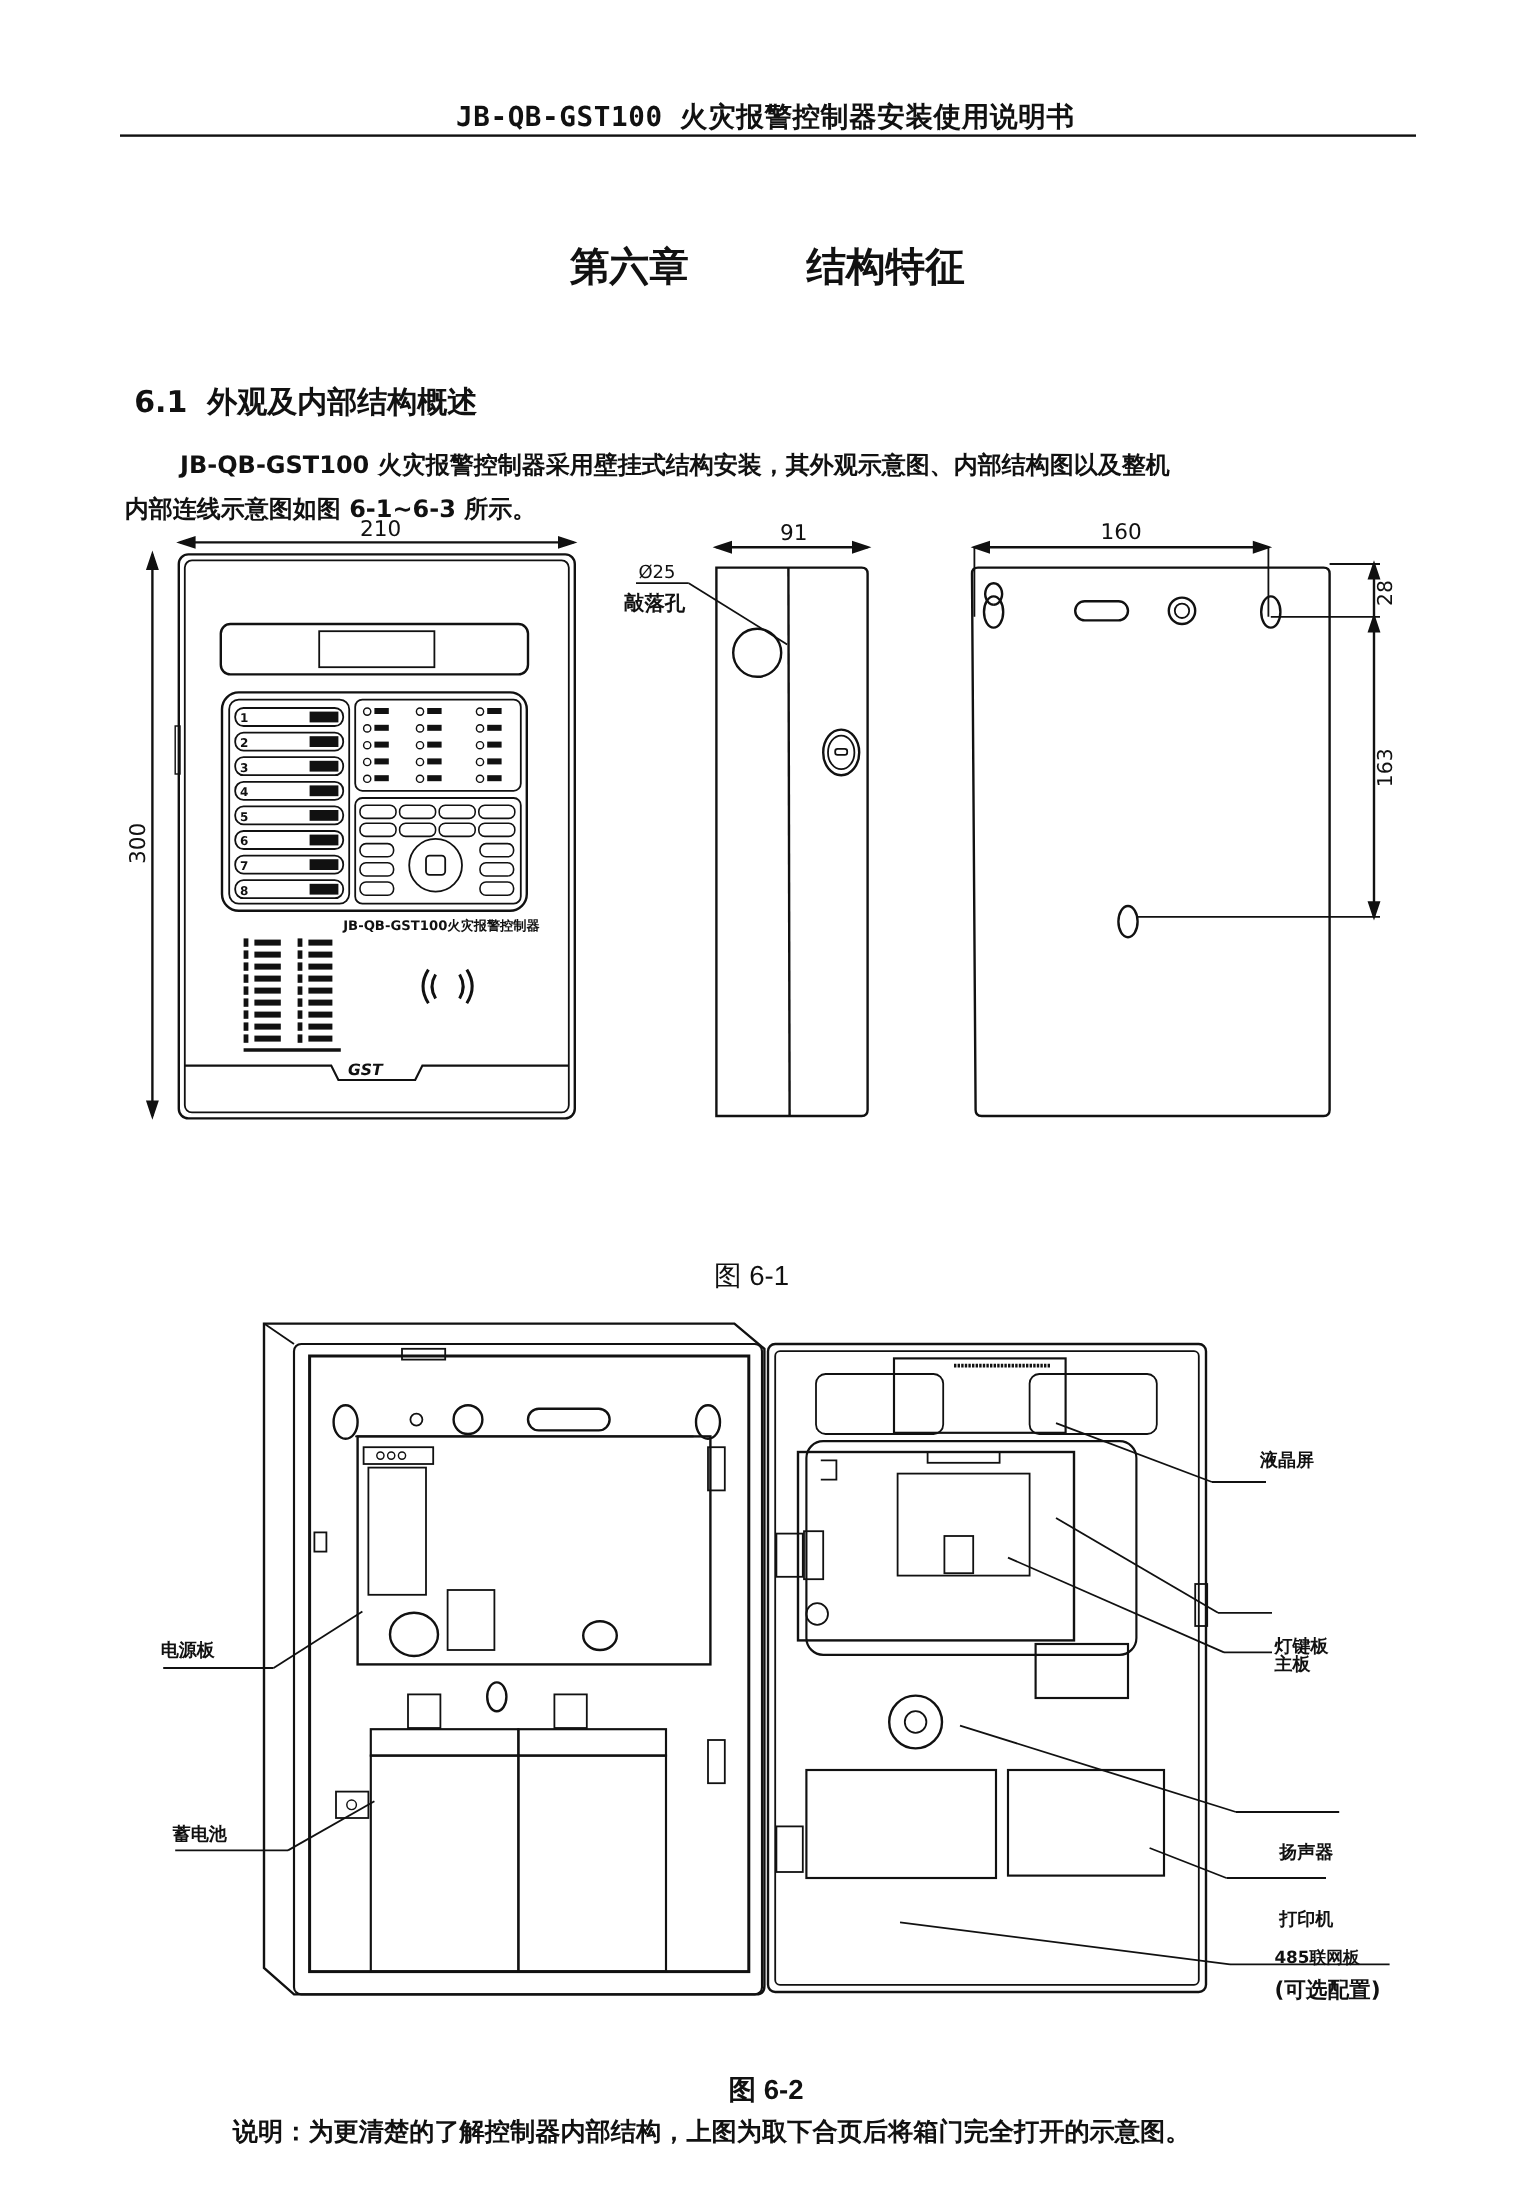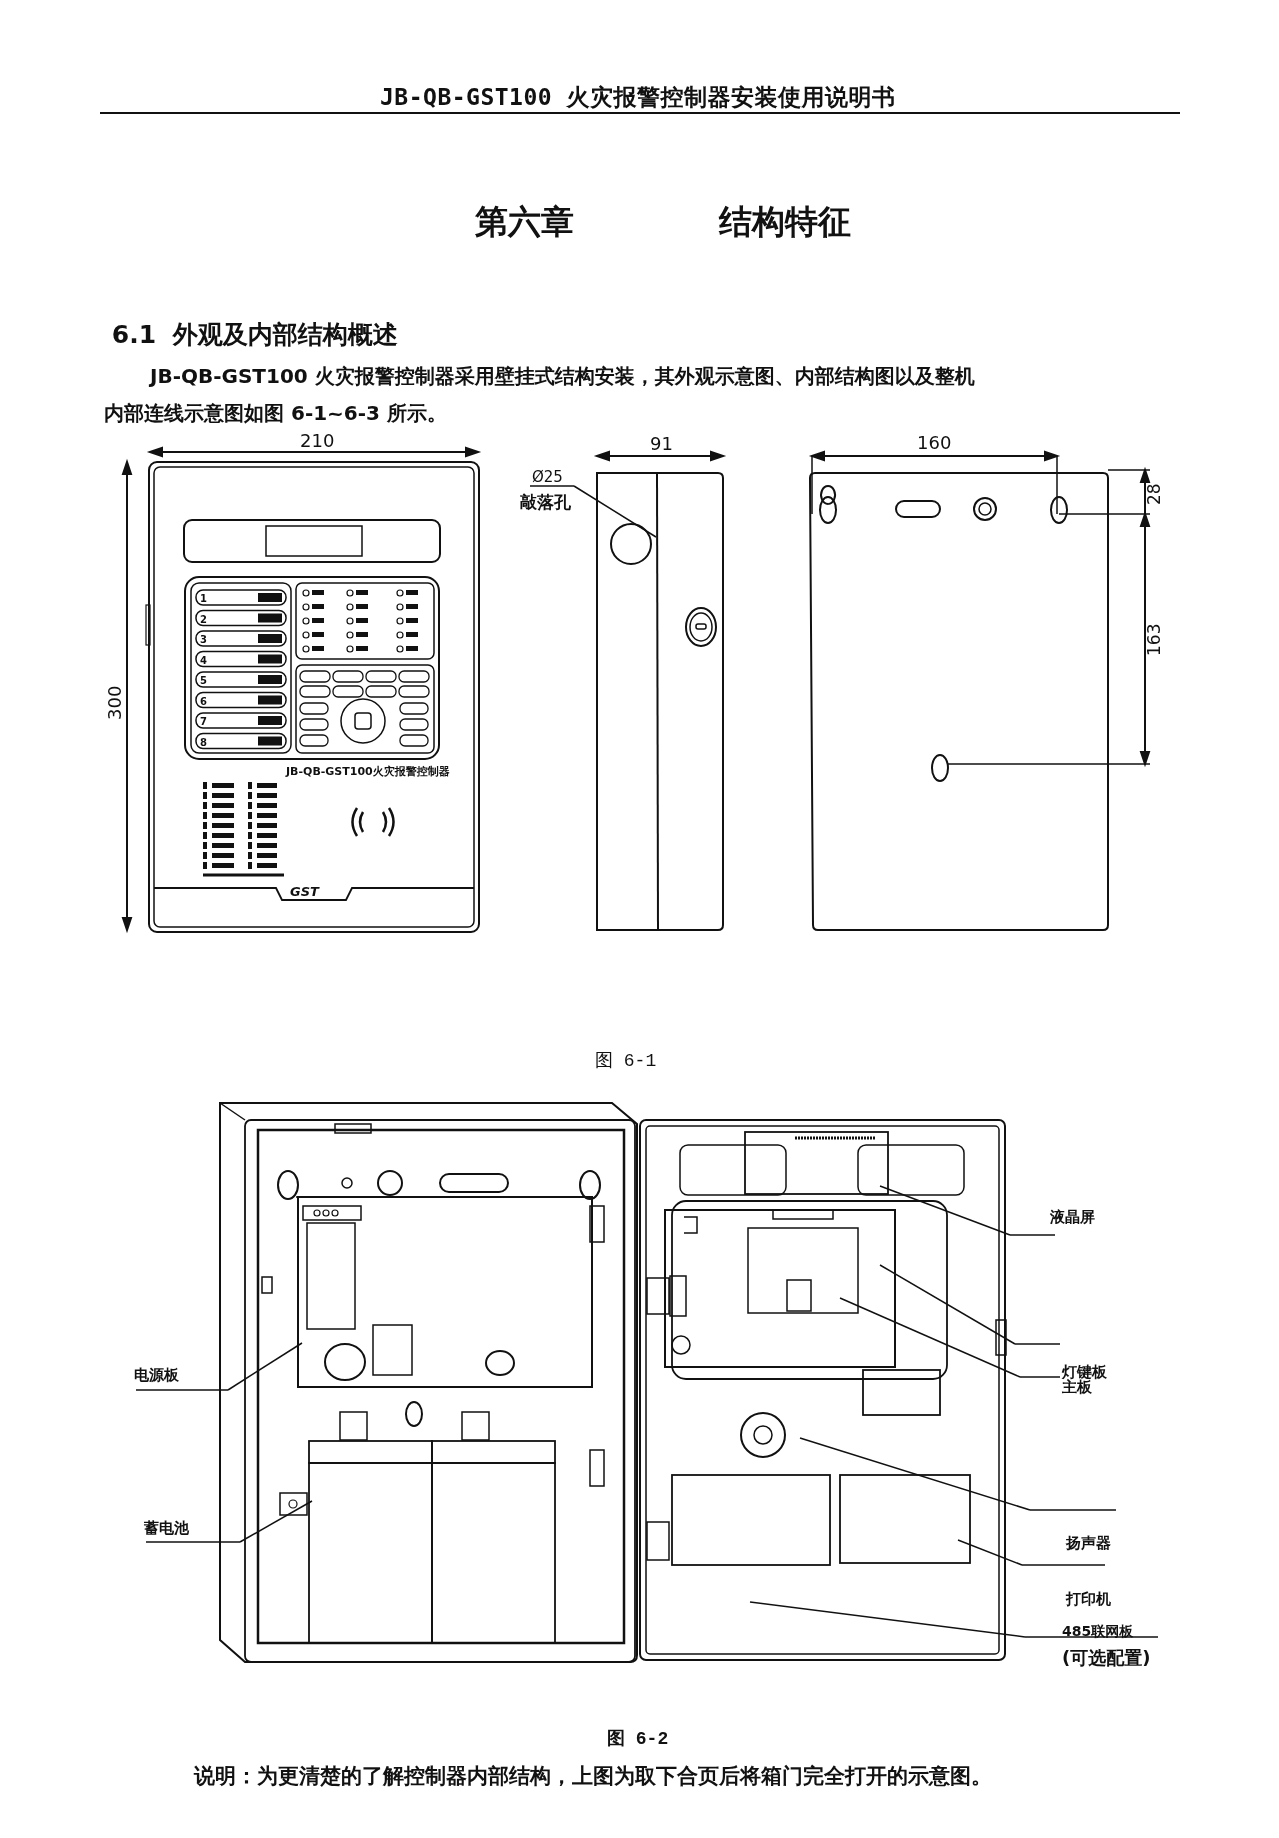--- a/index.html
+++ b/index.html
@@ -3,26 +3,26 @@
 <meta charset="utf-8">
 <style>
   html,body{margin:0;padding:0;background:#fff;}
   body{width:1279px;height:1838px;position:relative;overflow:hidden;color:#111;font-family:"DejaVu Serif","Liberation Serif",serif;}
   .abs{position:absolute;}
   .hdr{left:0;width:1279px;top:82px;text-align:center;font-size:23px;letter-spacing:0.5px;font-family:"DejaVu Sans Mono","Liberation Mono",monospace;font-weight:bold;}
   .hdr span{position:absolute;left:380px;top:0;}
   .hdr-rule{left:100px;top:112px;width:1080px;height:2px;background:#111;}
   .chapter{top:200px;left:0;width:1279px;font-size:33px;font-weight:bold;font-family:"DejaVu Sans","Liberation Sans",sans-serif;}
   .chapter .n{position:absolute;left:475px;}
-  .chapter .t{position:absolute;left:672px;margin-left:47px;}
+  .chapter .t{position:absolute;left:672px;}
   .sec{left:104px;top:318px;font-size:25px;font-weight:bold;font-family:"DejaVu Sans","Liberation Sans",sans-serif;text-align:center;}
   .sec .num{display:inline-block;width:60px;}
   .para{left:104px;top:358px;width:1080px;font-size:20px;line-height:37px;font-family:"DejaVu Sans","Liberation Sans",sans-serif;font-weight:bold;}
-  .para .ind{padding-left:46px;}
-  .cap{font-size:18px;font-family:Liberation Mono, monospace;}
+  .para .ind{padding-left:46px;margin-top:11px;}
+  .cap{font-size:23px;font-family:Liberation Sans, sans-serif;}
   .note{left:158px;top:1762px;font-size:21px;font-weight:bold;font-family:"DejaVu Sans","Liberation Sans",sans-serif;margin-left:36px;}
   svg text{font-family:"DejaVu Sans","Liberation Sans",sans-serif;}
   .lbl{font-size:15px;font-weight:bold;font-family:"DejaVu Sans","Liberation Sans",sans-serif;}
 </style>
 </head>
 <body>
 
 <div class="abs hdr">
   <span>JB-QB-GST100 火灾报警控制器安装使用说明书</span>
 </div>

